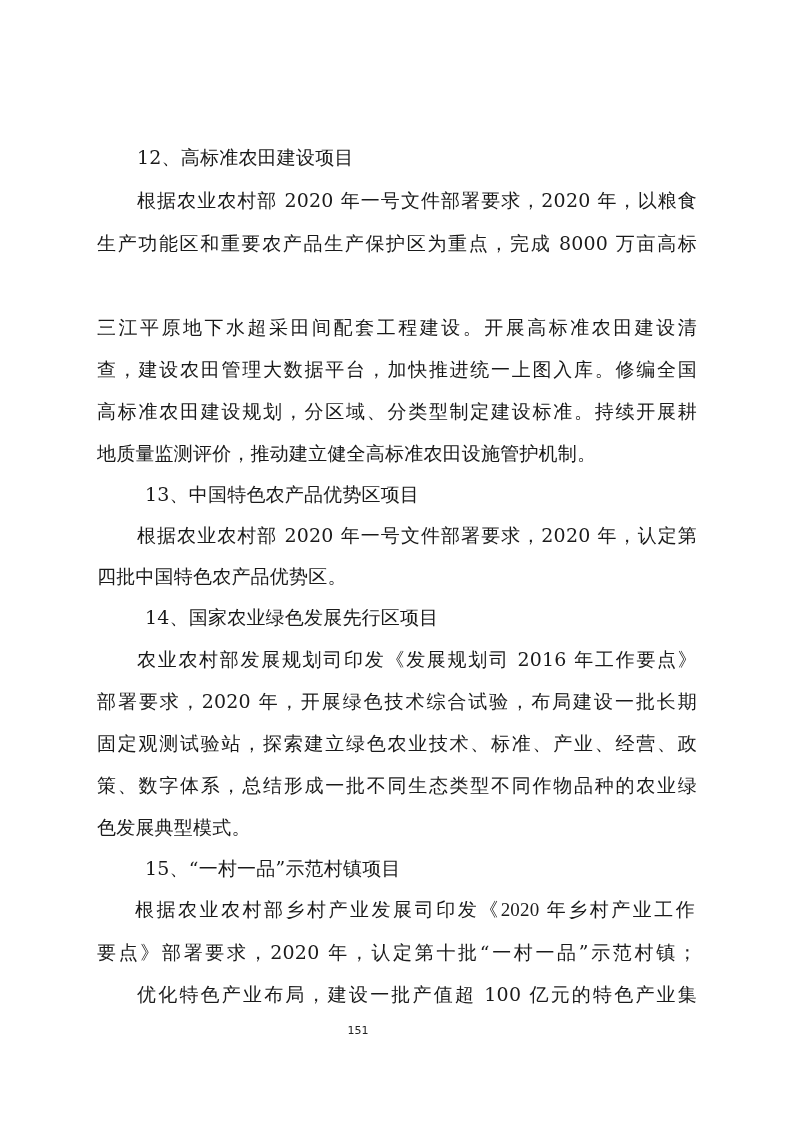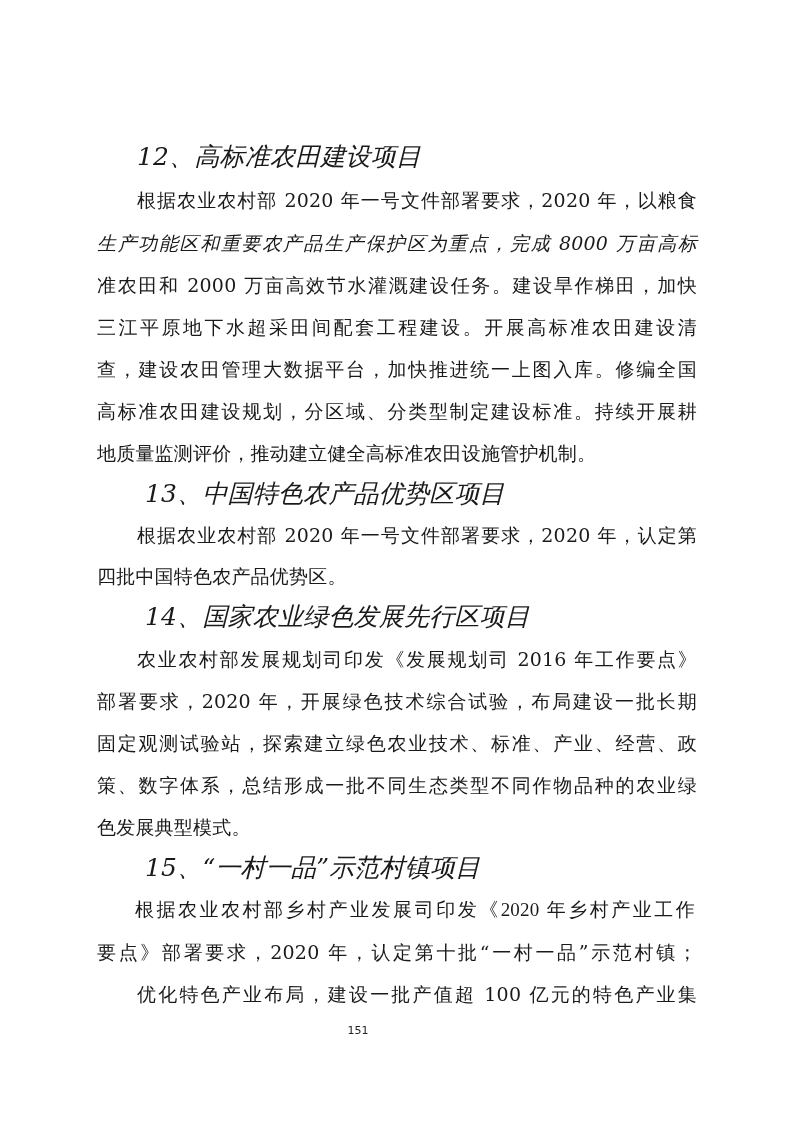--- a/index.html
+++ b/index.html
@@ -29,43 +29,41 @@
       line-height: 26px;
       height: 26px;
       white-space: nowrap;
       letter-spacing: 0.2px;
     }
     .line.justify {
       text-align: justify;
       text-align-last: justify;
     }
     .heading {
-      font-size: 25px;
-      font-style: italic;
+      font-size: 19px;
     }
     .page-number {
       position: absolute;
       left: 0;
       width: 716px;
       top: 1024px;
       text-align: center;
       font-family: "DejaVu Sans", "Liberation Sans", sans-serif;
       font-size: 11px;
       color: #222;
     }
   </style>
 </head>
 <body>
 
 <div class="page">
 
   <div class="line heading" style="top:144px; left:137px;">12、高标准农田建设项目</div>
   <div class="line justify" style="top:187px; left:137px; width:560px;">根据农业农村部 2020 年一号文件部署要求，2020 年，以粮食</div>
-  <div class="line justify" style="top:230px;font-style:italic;">生产功能区和重要农产品生产保护区为重点，完成 8000 万亩高标</div>
-  <div class="line justify" style="top:272px;">准农田和 2000 万亩高效节水灌溉建设任务。建设旱作梯田，加快</div>
+  <div class="line justify" style="top:230px;">生产功能区和重要农产品生产保护区为重点，完成 8000 万亩高标</div>
   <div class="line justify" style="top:314px;">三江平原地下水超采田间配套工程建设。开展高标准农田建设清</div>
   <div class="line justify" style="top:356px;">查，建设农田管理大数据平台，加快推进统一上图入库。修编全国</div>
   <div class="line justify" style="top:398px;">高标准农田建设规划，分区域、分类型制定建设标准。持续开展耕</div>
   <div class="line" style="top:440px;">地质量监测评价，推动建立健全高标准农田设施管护机制。</div>
 
   <div class="line heading" style="top:481px; left:145px;">13、中国特色农产品优势区项目</div>
   <div class="line justify" style="top:522px; left:137px; width:560px;">根据农业农村部 2020 年一号文件部署要求，2020 年，认定第</div>
   <div class="line" style="top:563px;">四批中国特色农产品优势区。</div>
 
   <div class="line heading" style="top:604px; left:145px;">14、国家农业绿色发展先行区项目</div>

